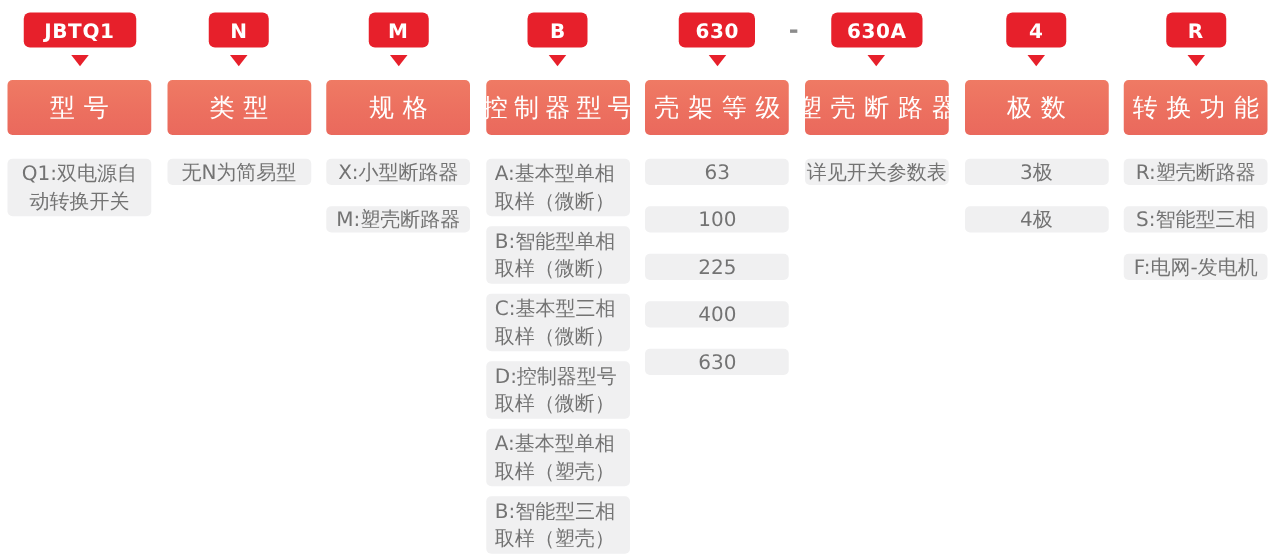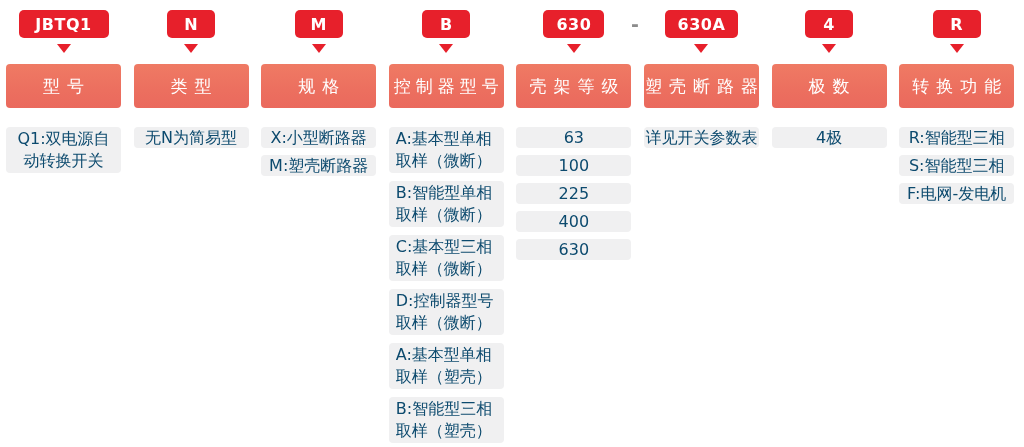--- a/index.html
+++ b/index.html
@@ -41,40 +41,40 @@
     border-right: 7px solid transparent;
     border-top: 9px solid #e7202b;
   }
   .header {
     margin-top: 11px;
     width: 100%;
     height: 44px;
     border-radius: 4px;
     background: linear-gradient(180deg, #ef7a64 0%, #ec6f5f 60%, #ea695d 100%);
     color: #ffffff;
-    font-size: 17px;
+    font-size: 20px;
     letter-spacing: 7px;
     text-indent: 7px;
     display: flex; align-items: center; justify-content: center;
     white-space: nowrap;
   }
   .col:nth-child(4) .header { letter-spacing: 5px; text-indent: 5px; }
   .opts { margin-top: 19px; width: 100%; display: flex; flex-direction: column; }
   .opt {
     width: 100%;
     background: #f0f0f1;
     border-radius: 4px;
-    color: #0c4a6e;
+    color: #737373;
     font-size: 16px;
     text-align: center;
   }
   .opt.single {
     height: 21px;
     line-height: 21px;
-    margin-bottom: 7px;
+    margin-bottom: 17px;
     white-space: nowrap;
   }
   .opt.double {
     height: 46px;
     line-height: 22px;
     padding-top: 1px;
     margin-bottom: 8px;
     white-space: pre-line;
   }
   .col:nth-child(4) .opt.double { text-align: left; padding-left: 7px; }
@@ -163,30 +163,31 @@
       <div class="opts">
         <div class="opt single">详见开关参数表</div>
       </div>
     </div>
 
     <div class="col">
       <div class="badge">4</div>
       <div class="arrow"></div>
       <div class="header">极数</div>
       <div class="opts">
+        <div class="opt single">3极</div>
         <div class="opt single">4极</div>
       </div>
     </div>
 
     <div class="col">
       <div class="badge">R</div>
       <div class="arrow"></div>
       <div class="header">转换功能</div>
       <div class="opts">
-        <div class="opt single">R:智能型三相</div>
+        <div class="opt single">R:塑壳断路器</div>
         <div class="opt single">S:智能型三相</div>
         <div class="opt single">F:电网-发电机</div>
       </div>
     </div>
 
   </div>
 
   <div class="separator">-</div>
 </div>
 

